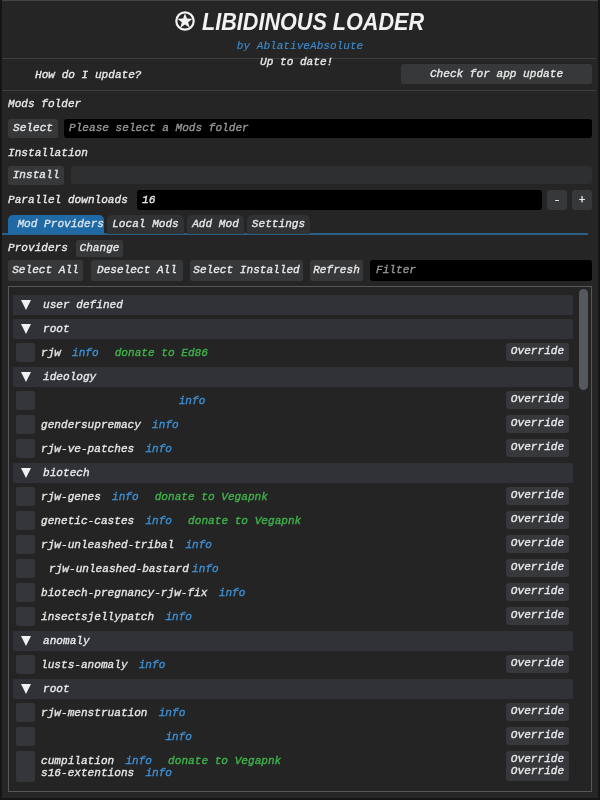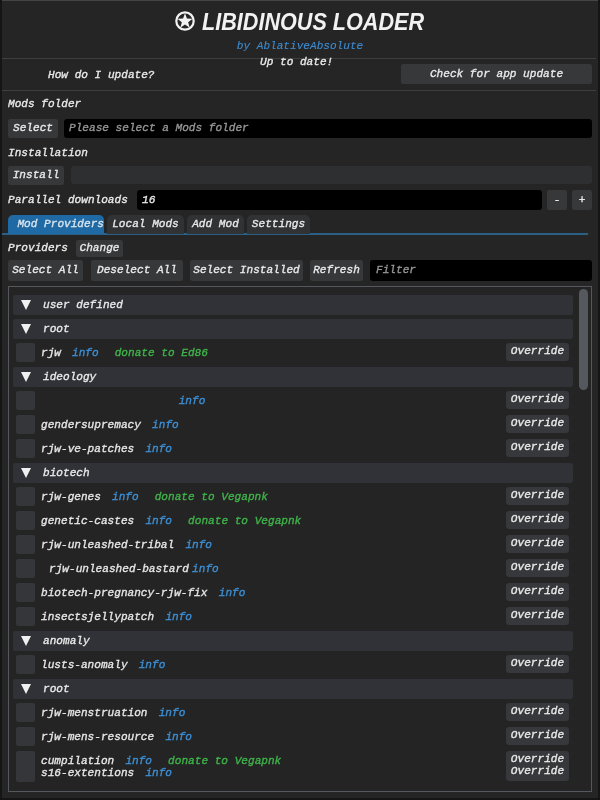--- a/index.html
+++ b/index.html
@@ -29,21 +29,21 @@
   <div class="abs" style="left:0;top:0;width:2px;height:800px;background:#151515;z-index:50"></div>
   <div class="abs" style="left:598px;top:0;width:2px;height:800px;background:#151515;z-index:50"></div>
   <div class="abs" style="left:0;top:798px;width:600px;height:2px;background:#151515;z-index:50"></div>
   <svg class="abs" style="left:0;top:0" width="600" height="36">
       <circle cx="185" cy="21" r="8.7" fill="none" stroke="#f2f2f2" stroke-width="2.2"></circle>
       <path d="M185.00 13.20 L186.94 18.53 L192.61 18.73 L188.14 22.22 L189.70 27.67 L185.00 24.50 L180.30 27.67 L181.86 22.22 L177.39 18.73 L183.06 18.53 Z" fill="#f2f2f2"></path>
       <text x="202" y="30" textLength="222" lengthAdjust="spacingAndGlyphs" font-family="Liberation Sans, sans-serif" font-weight="bold" font-size="23" fill="#f2f2f2">LIBIDINOUS LOADER</text>
     </svg>
   <div id="byline">by AblativeAbsolute</div>
   <div class="sep" style="top:58px"></div>
-  <div class="lbl" style="left:48px;top:68px;line-height:14px">How do I update?</div>
+  <div class="lbl" style="left:35px;top:68px;line-height:14px">How do I update?</div>
   <div class="lbl" style="left:260px;top:55px;line-height:14px">Up to date!</div>
   <div class="btn" style="left:401px;top:64px;width:191px;height:20px;line-height:20px">Check for app update</div>
   <div class="sep" style="top:90px"></div>
   <div class="lbl" style="left:8px;top:97px;line-height:14px">Mods folder</div>
   <div class="btn" style="left:8px;top:119px;width:50px;height:19px;line-height:19px">Select</div>
   <div class="entry" style="left:64px;top:119px;width:528px;height:19px;line-height:19px;padding-left:5px">Please select a Mods folder</div>
   <div class="lbl" style="left:8px;top:146px;line-height:14px">Installation</div>
   <div class="btn" style="left:8px;top:166px;width:56px;height:19px;line-height:19px">Install</div>
   <div class="abs" style="left:71px;top:166px;width:521px;height:18px;background:#2e2f31;border-radius:3px"></div>
   <div class="lbl" style="left:8px;top:193px;line-height:14px">Parallel downloads</div>
@@ -156,21 +156,20 @@
         <span class="gtxt">root</span>
       </div>
 <div class="irow" style="top:416px">
         <span class="cb"></span>
         <span class="nm" style="left:28px">rjw-menstruation</span>
         <span class="inf" style="left:145.7px">info</span>
         <span class="ovr">Override</span>
       </div>
 <div class="irow" style="top:440px">
         <span class="cb"></span>
-        <span class="nm" style="left:28px">rjw-mens-resource</span>
         <span class="inf" style="left:152.4px">info</span>
         <span class="ovr">Override</span>
       </div>
 <div class="irow" style="top:464px">
         <span class="cb"></span>
         <span class="nm" style="left:28px">cumpilation</span>
         <span class="inf" style="left:112.4px">info</span>
         <span class="don" style="left:155.1px">donate to Vegapnk</span>
         <span class="ovr">Override</span>
       </div>

